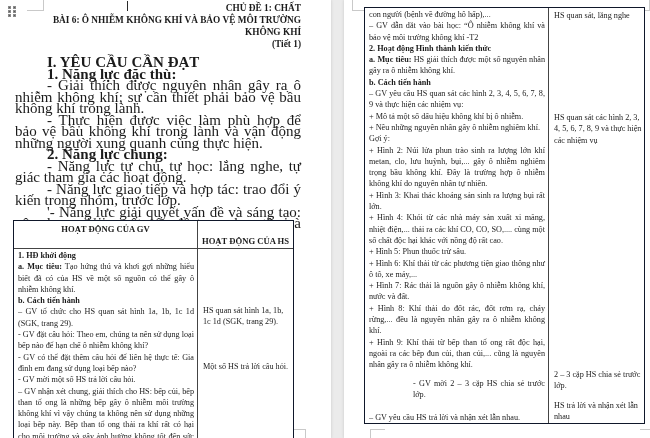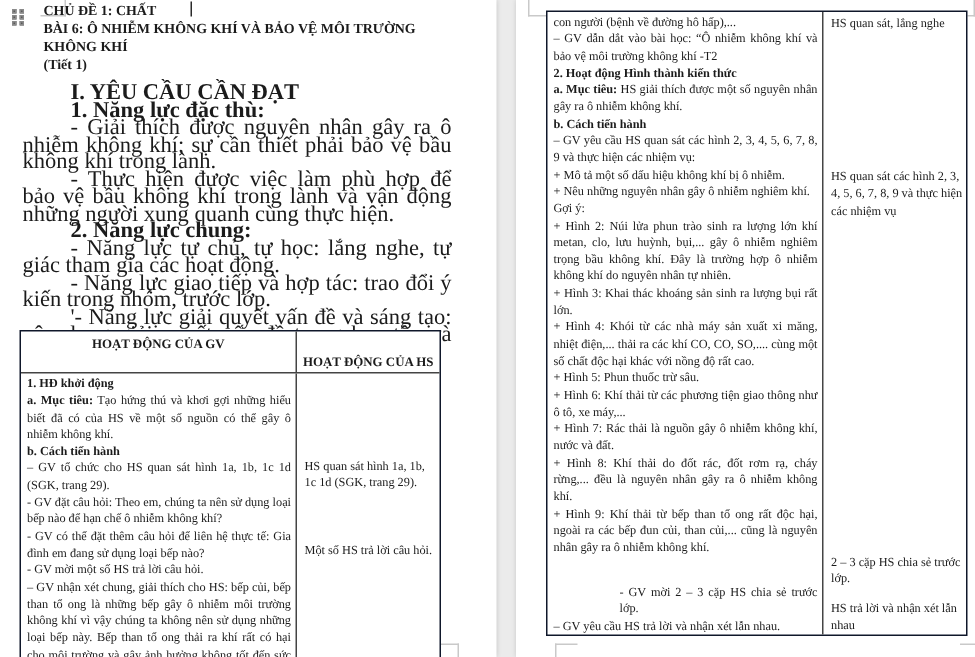--- a/index.html
+++ b/index.html
@@ -17,34 +17,34 @@
   .cm-br{border-top-width:1px;border-right-width:1px;}
 
   
   .drag-handle{position:absolute;left:8px;top:6px;width:9px;height:13px;
     display:grid;grid-template-columns:3px 3px;grid-template-rows:3px 3px 3px;gap:1px 2px;cursor:grab;}
   .drag-handle span{background:#5a5a5a;box-shadow:inset 0 0 0 1px #8a8a8a;}
 
   .caret{position:absolute;left:127px;top:1px;width:1px;height:10px;background:#2a2a2a;}
 
   
-  .title-block{position:absolute;left:29px;top:2px;width:272px;text-align:left;
+  .title-block{position:absolute;left:29px;top:2px;width:272px;text-align:right;
     font-weight:bold;font-size:9.3px;line-height:12px;}
 
   
   .intro{position:absolute;left:15px;top:57px;width:286px;font-size:15px;line-height:11.5px;}
   .intro .p{text-align:justify;}
   .p{margin:0;}
   .p b{font-weight:bold;text-align:right;}
   .p i{font-style:italic;}
   .p.ind{text-indent:32px;}
   .p.ind-sm{text-indent:14px;}
   .p.h3{font-weight:bold;text-indent:37px;text-align:left !important;}
   .p.push{margin-top:auto;margin-left:44px;}
-  .p.gap-top{}
+  .p.gap-top{margin-top:11px;}
 
   
   .tbl{position:absolute;border:1px solid #0f172a;box-sizing:border-box;display:flex;flex-direction:column;background:#fff;}
   .tbl-left{left:13px;top:220px;width:281px;height:252px;}
   .tbl-right{left:20px;top:7px;width:281px;height:417px;}
   .thead{display:flex;border-bottom:1px solid #444;}
   .th{box-sizing:border-box;text-align:center;font-weight:bold;font-size:8.6px;padding:3px 1px 2px;}
   .th-gv{width:184px;border-right:1px solid #444;}
   .th-hs{flex:1;margin-top:12px;}
   .tbody{display:flex;flex:1;min-height:0;}

